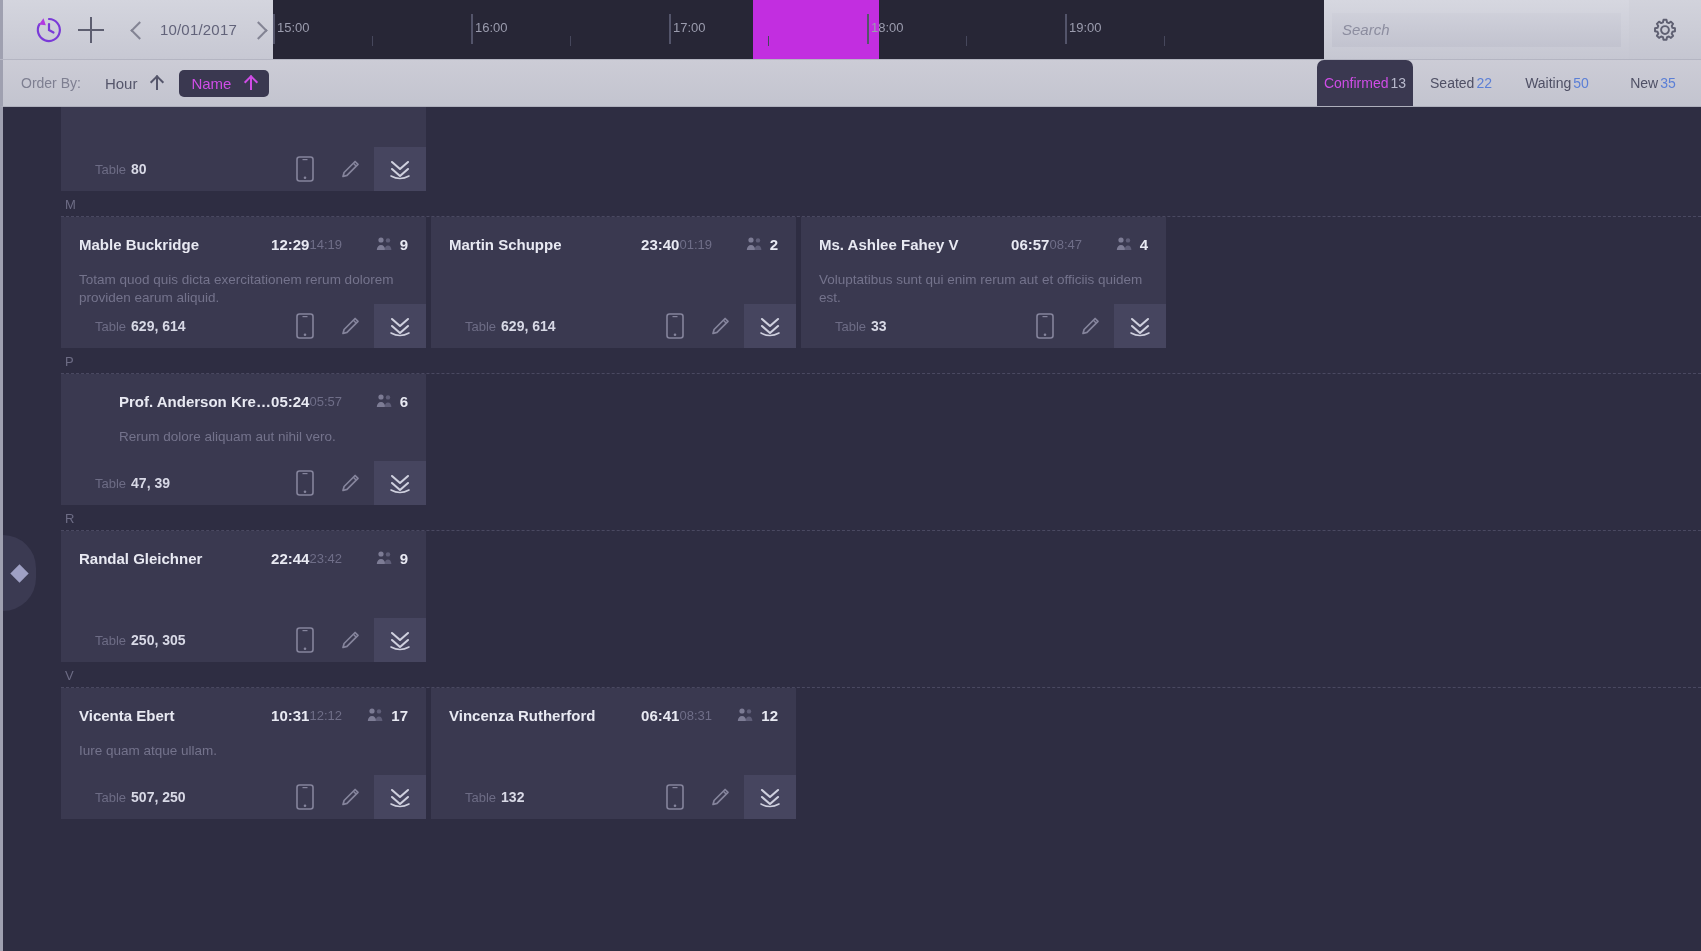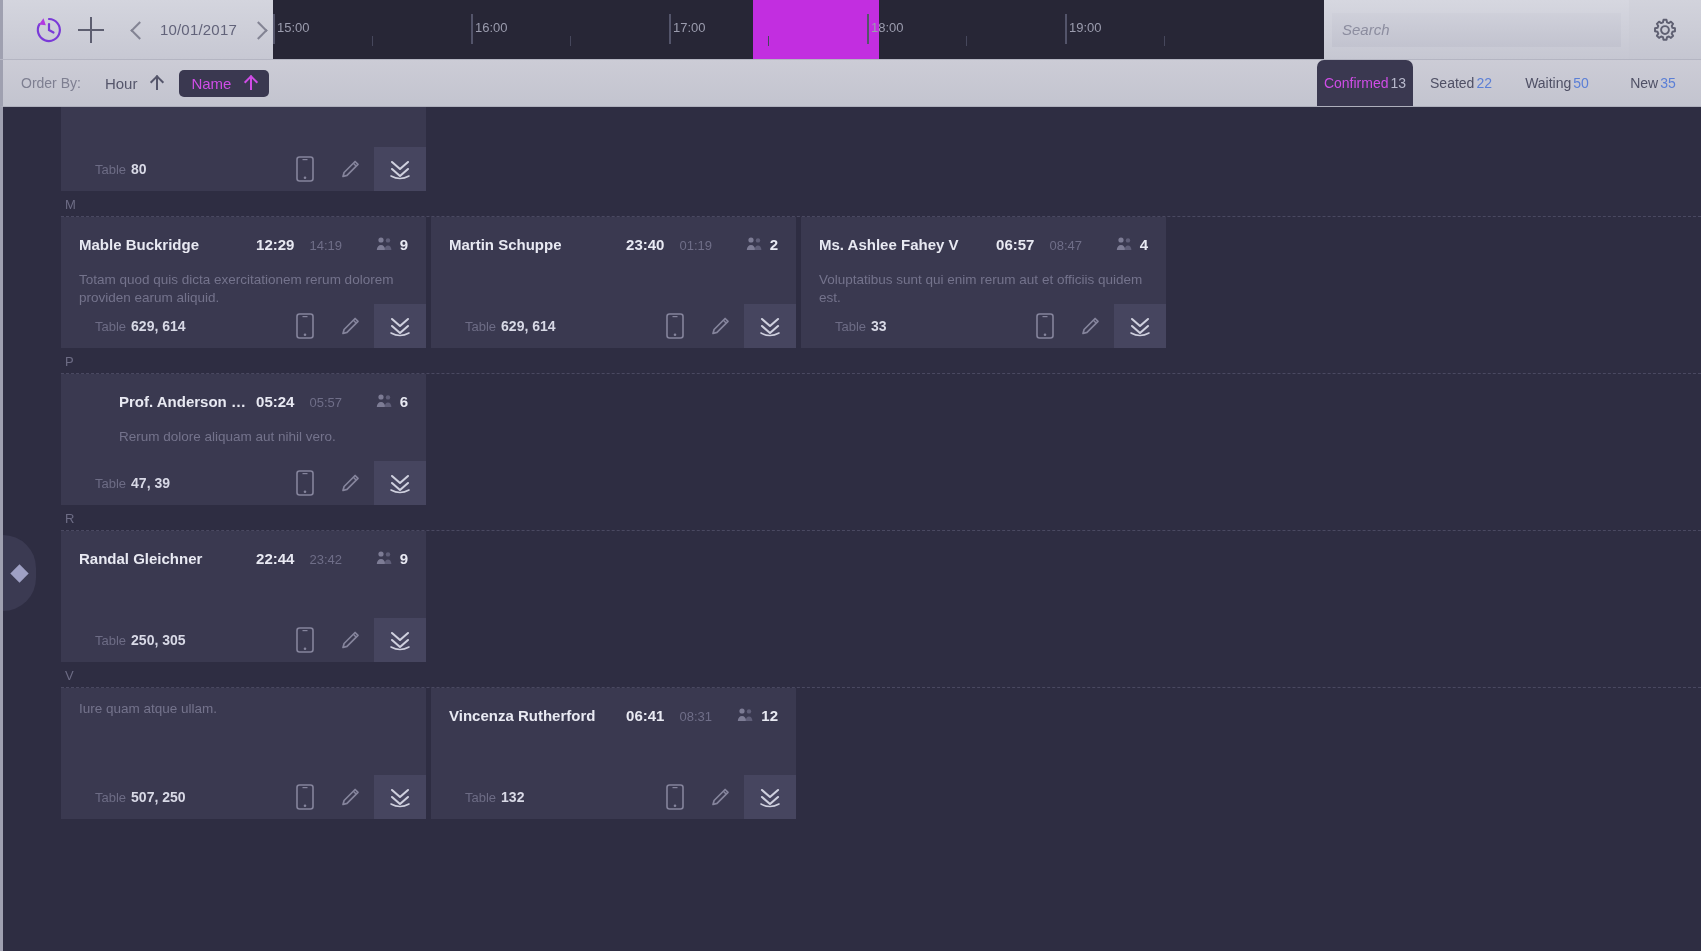--- a/index.html
+++ b/index.html
@@ -199,21 +199,21 @@
   .card-head {
     display: flex; align-items: center;
     padding: 16px 18px 4px 18px;
     height: 42px;
   }
   .cust-name {
     font-size: 15px; font-weight: bold; color: #e8e9f2;
     white-space: nowrap; overflow: hidden; text-overflow: ellipsis;
     flex: 1 1 auto;
   }
-  .times { display: flex; align-items: flex-end; gap: 15px; margin-right: 22px; }
+  .times { display: flex; align-items: center; gap: 0; margin-right: 22px; }
   .t-main { font-size: 15px; font-weight: bold; color: #e8e9f2; }
   .t-sub  { font-size: 13px; color: #6f6e88; }
   .guests { display: flex; align-items: center; gap: 7px; min-width: 44px; justify-content: flex-end; }
   .guest-count { font-size: 15px; font-weight: bold; color: #e8e9f2; }
   .card-note {
     padding: 12px 18px 0 18px;
     font-size: 13.5px; line-height: 1.35; color: #74738c;
     min-height: 20px;
   }
   .card-foot {
@@ -616,20 +616,36 @@
               </span>
             </div>
           </div>
         </div>
       </div>
       <div class="group">
         <div class="group-letter">V</div>
         <div class="group-divider"></div>
         <div class="row">
           <div class="card" style="height: 131px;">
+            <div class="card-head">
+              <span class="cust-name">Vicenta Ebert</span>
+              <span class="times">
+                <span class="t-main">10:31</span>
+                <span class="t-sub">12:12</span>
+              </span>
+              <span class="guests">
+                <svg width="17" height="16" viewBox="0 0 17 16">
+                  <circle cx="5" cy="4" r="2.6" fill="#7d7c95"></circle>
+                  <path d="M0.8 14c0-3 1.9-5 4.2-5s4.2 2 4.2 5z" fill="#7d7c95"></path>
+                  <circle cx="12" cy="4.4" r="2.2" fill="#5f5e78"></circle>
+                  <path d="M8.6 14c0-2.7 1.5-4.5 3.4-4.5s3.4 1.8 3.4 4.5z" fill="#5f5e78"></path>
+                </svg>
+                <span class="guest-count">17</span>
+              </span>
+            </div>
             <div class="card-note">Iure quam atque ullam.</div>
             <div class="card-foot">
               <span class="table-label">Table</span>
               <span class="table-val">507, 250</span>
               <span class="foot-actions">
                 <span class="act">
                   <svg width="18" height="26" viewBox="0 0 18 26">
                     <rect x="1" y="1" width="16" height="24" rx="2.5" fill="none" stroke="#85849c" stroke-width="1.6"></rect>
                     <line x1="6.5" y1="3.6" x2="11.5" y2="3.6" stroke="#85849c" stroke-width="1.2"></line>
                     <circle cx="9" cy="21.8" r="1.3" fill="#85849c"></circle>

